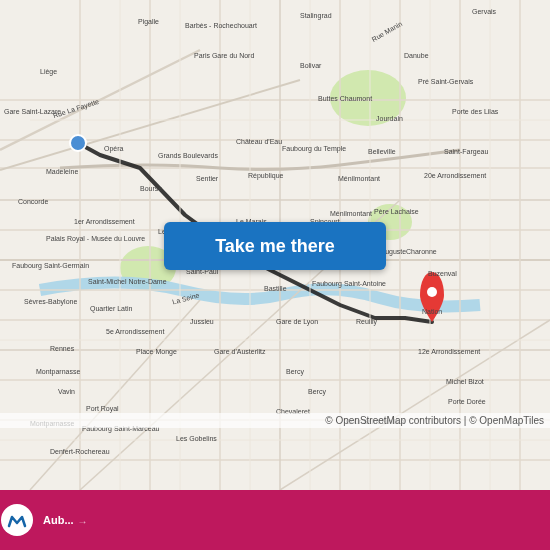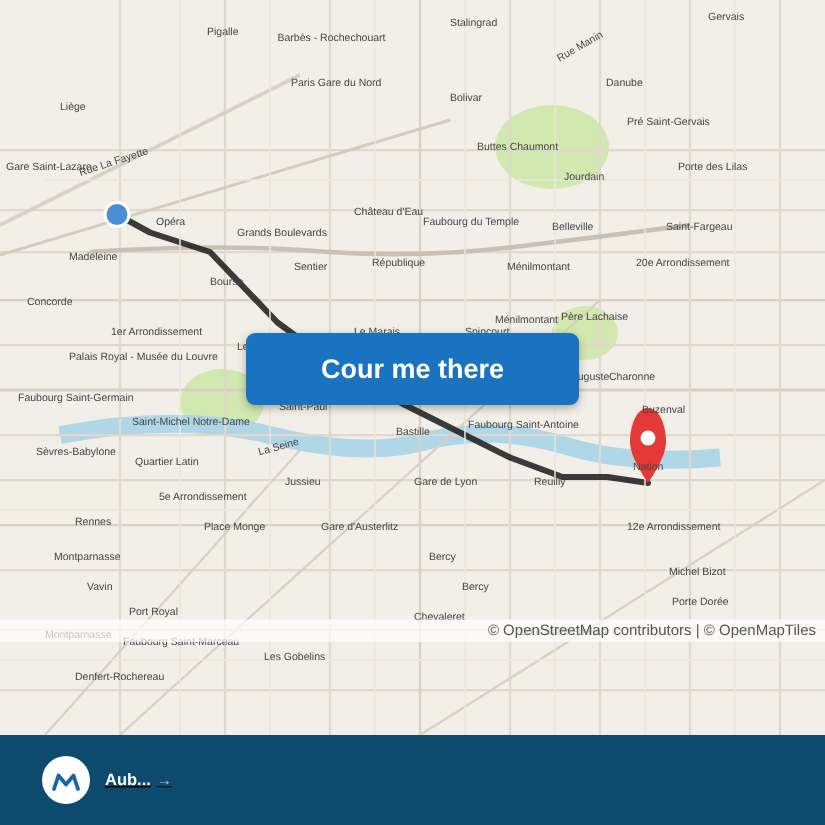--- a/index.html
+++ b/index.html
@@ -56,26 +56,25 @@
       display: flex;
       align-items: center;
       justify-content: center;
       box-shadow: 0 2px 6px rgba(0,0,0,0.3);
     }
 
     
     #footer-bar {
       width: 550px;
       height: 60px;
-      background-color: #0c4a6e;
-      display: flex;
-      align-items: center;
-      padding: 0 28px;
+      background-color: #be185d;
+      display: flex;
+      align-items: center;
+      padding: 0 1px;
       gap: 10px;
-      text-decoration: underline;
     }
 
     #moovit-logo {
       display: flex;
       align-items: center;
       gap: 6px;
     }
 
     .moovit-m {
       width: 32px;
@@ -260,21 +259,21 @@
     <span class="street-label" style="left:446px;top:378px">Michel Bizot</span>
     <span class="street-label" style="left:448px;top:398px">Porte Dorée</span>
     <span class="street-label" style="left:82px;top:425px">Faubourg Saint-Marceau</span>
     <span class="street-label" style="left:176px;top:435px">Les Gobelins</span>
     <span class="street-label" style="left:346px;top:418px">Cour Saint-Emilion</span>
     <span class="street-label" style="left:30px;top:420px">Montparnasse</span>
     <span class="street-label" style="left:50px;top:448px">Denfert-Rochereau</span>
     <span class="street-label" style="left:52px;top:105px;transform:rotate(-18deg)">Rue La Fayette</span>
   </div>
 
-  <button id="take-me-there-btn">Cour me there</button>
+  <button id="take-me-there-btn">Take me there</button>
 
   <div id="attribution">
     <span>© OpenStreetMap contributors | © OpenMapTiles</span>
   </div>
 </div>
 
 <div id="footer-bar">
   <div id="moovit-logo">
     <div class="moovit-m">
 

